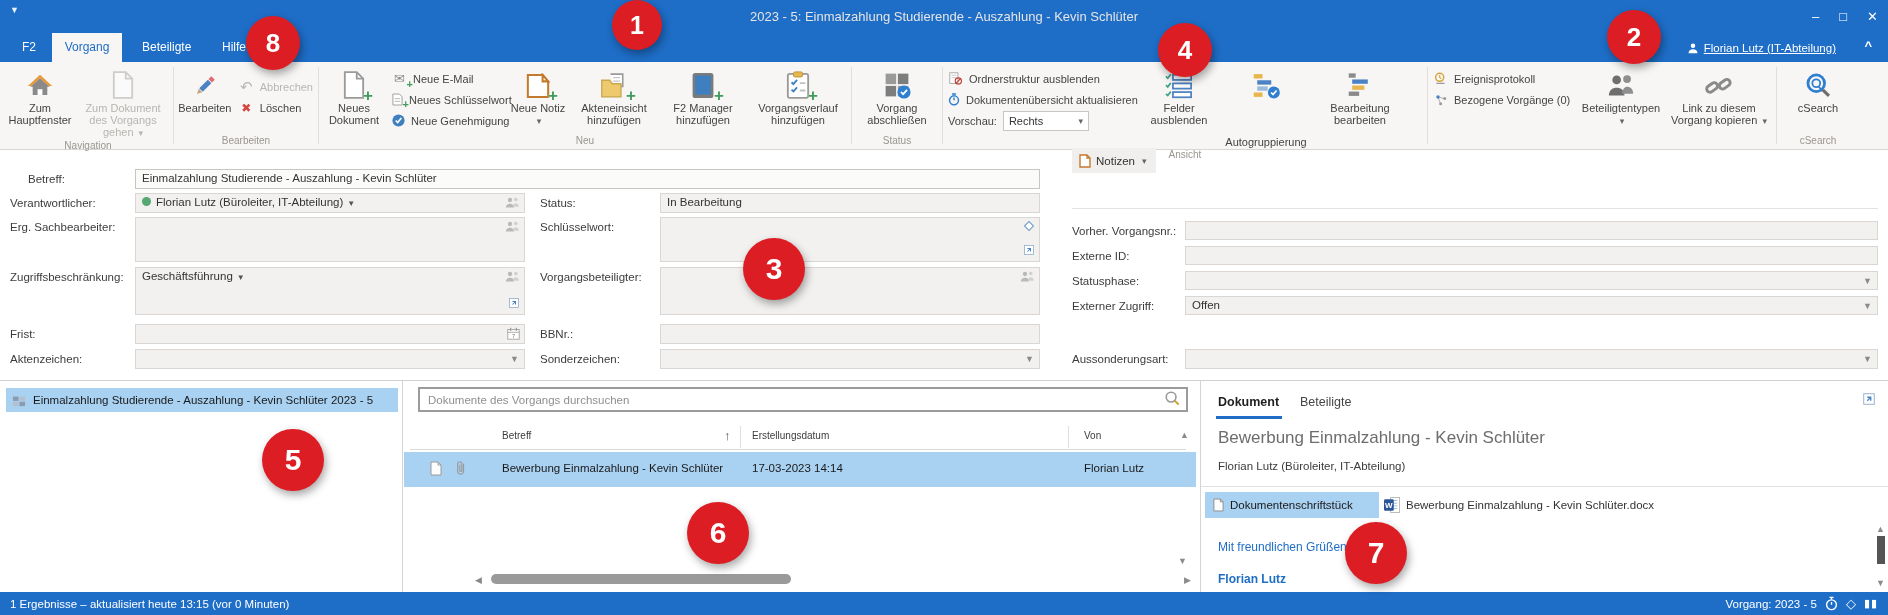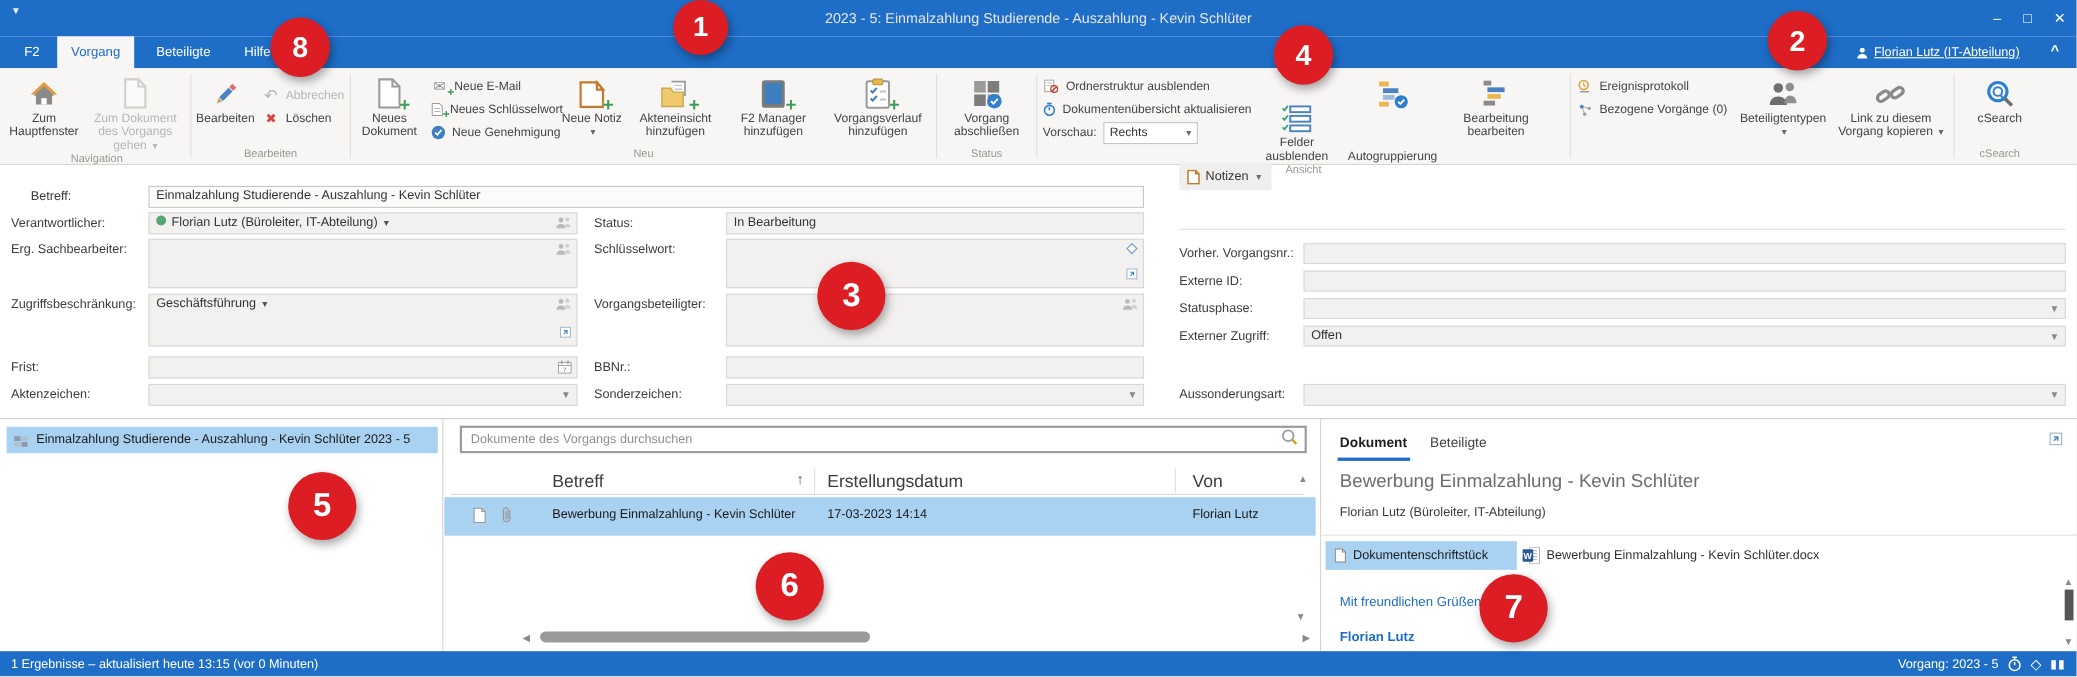--- a/index.html
+++ b/index.html
@@ -69,21 +69,21 @@
   .paneltop{position:absolute;left:0;top:380px;width:1888px;height:1px;background:#d2cfcc;}
   .vsplit{position:absolute;top:381px;bottom:23px;width:1px;background:#d7d4d1;}
   .tree-item{position:absolute;left:6px;top:388px;width:392px;height:24px;background:#a9d1f1;
         display:flex;align-items:center;gap:7px;padding:0 6px;font-size:11.5px;color:#1a1a1a;white-space:nowrap;}
   .searchbox{position:absolute;left:418px;top:387px;width:770px;height:25px;background:#fff;
         border:2px solid #9b9b9b;display:flex;align-items:center;}
   .searchbox input{flex:1;border:0;outline:none;font-family:"Liberation Sans",sans-serif;
         font-size:11.5px;color:#555;padding:0 8px;background:transparent;}
   .searchbox input::placeholder{color:#8f8f8f;}
   .searchbox .mag{margin-right:6px;}
-  .lh-text{position:absolute;font-size:16px;color:#3c3c3c;}
+  .lh-text{position:absolute;font-size:10px;color:#3c3c3c;}
   .lh-line{position:absolute;top:426px;height:22px;width:1px;background:#e0deda;}
   .lh-under{position:absolute;left:410px;top:449px;width:776px;height:1px;background:#dcdad7;}
   .doc-row{position:absolute;left:404px;top:452px;width:792px;height:35px;background:#a9d1f1;}
   .doc-row span{position:absolute;top:10px;font-size:11.5px;color:#1a1a1a;white-space:nowrap;}
   .scr{position:absolute;color:#8a8a8a;font-size:9px;}
   .hthumb{position:absolute;left:491px;top:574px;width:300px;height:10px;background:#9a9a9a;border-radius:5px;}
 
   
   .pv-tab{position:absolute;font-size:12.5px;color:#444;}
   .pv-tab.active{font-weight:bold;color:#1f1f1f;}
@@ -331,21 +331,21 @@
             <span>Dokumentenübersicht aktualisieren</span>
           </div>
           <div class="smallbtn">
             <span>Vorschau:</span>
             <span class="vselect">
               <span>Rechts</span>
               <span class="caret">▾</span>
             </span>
           </div>
         </div>
-        <div class="bigbtn" style="width:78px;justify-content:flex-end;">
+        <div class="bigbtn" style="width:78px;">
           <div class="ic">
             <svg width="28" height="26" viewBox="0 0 32 30">
                 <g stroke="#4a82c4" fill="#fff" stroke-width="2">
                   <rect x="9" y="2" width="21" height="6"></rect>
                   <rect x="9" y="12" width="21" height="6"></rect>
                   <rect x="9" y="22" width="21" height="6"></rect>
                 </g>
                 <g stroke="#3da38a" stroke-width="2" fill="none">
                   <path d="M1 4l2 2 3.5-4.5M1 14l2 2 3.5-4.5M1 24l2 2 3.5-4.5"></path>
                 </g>

